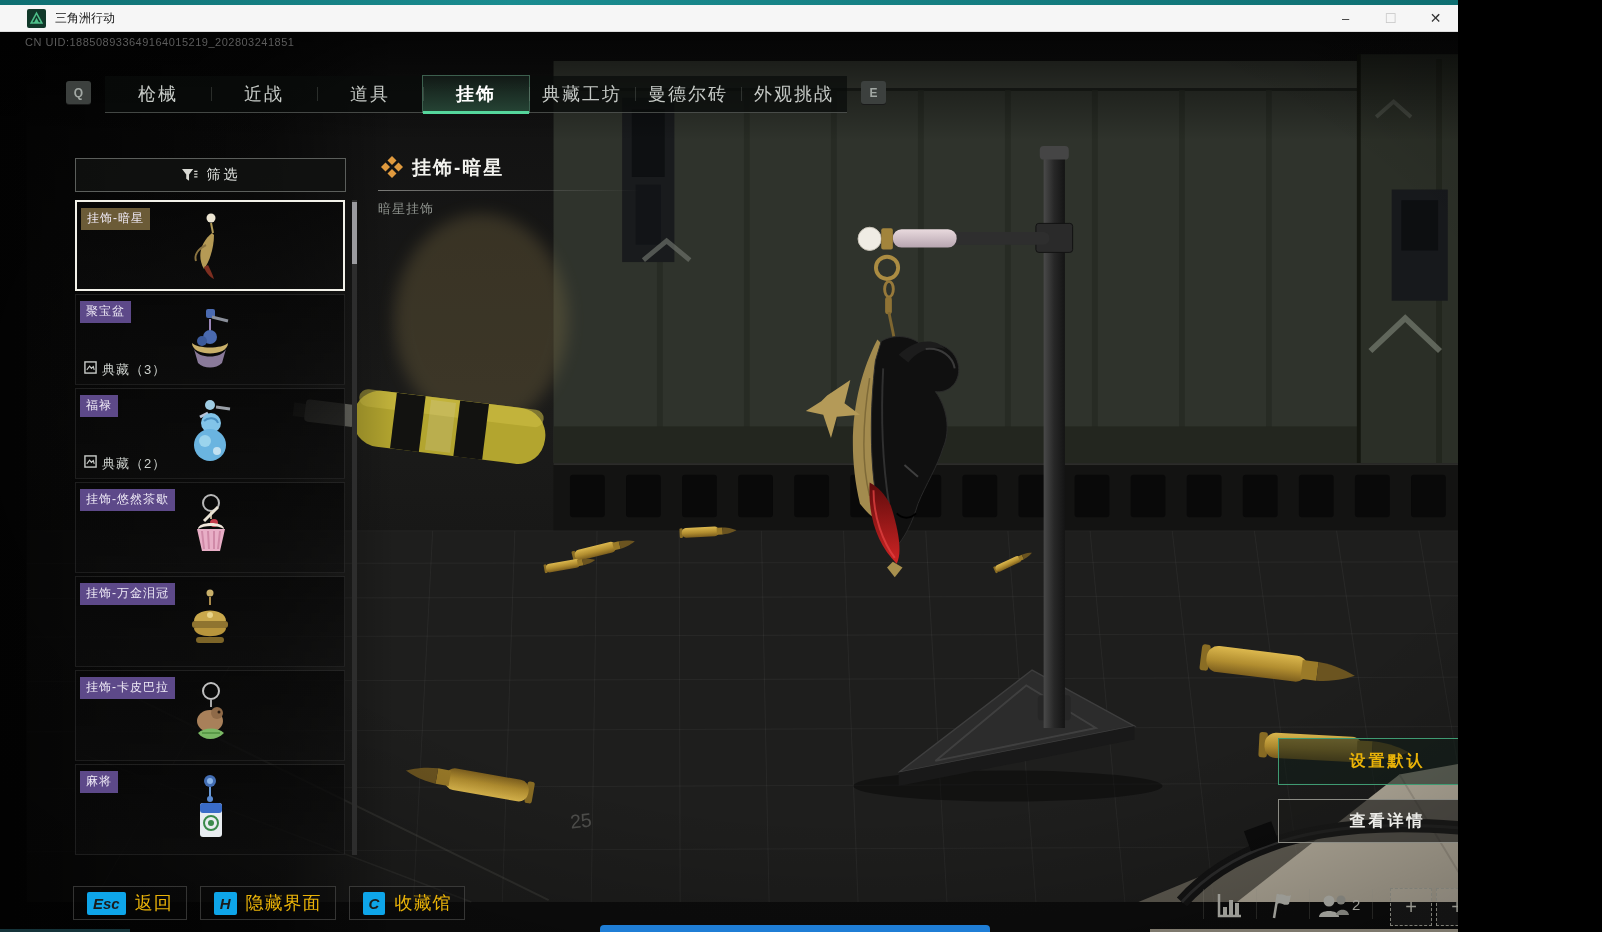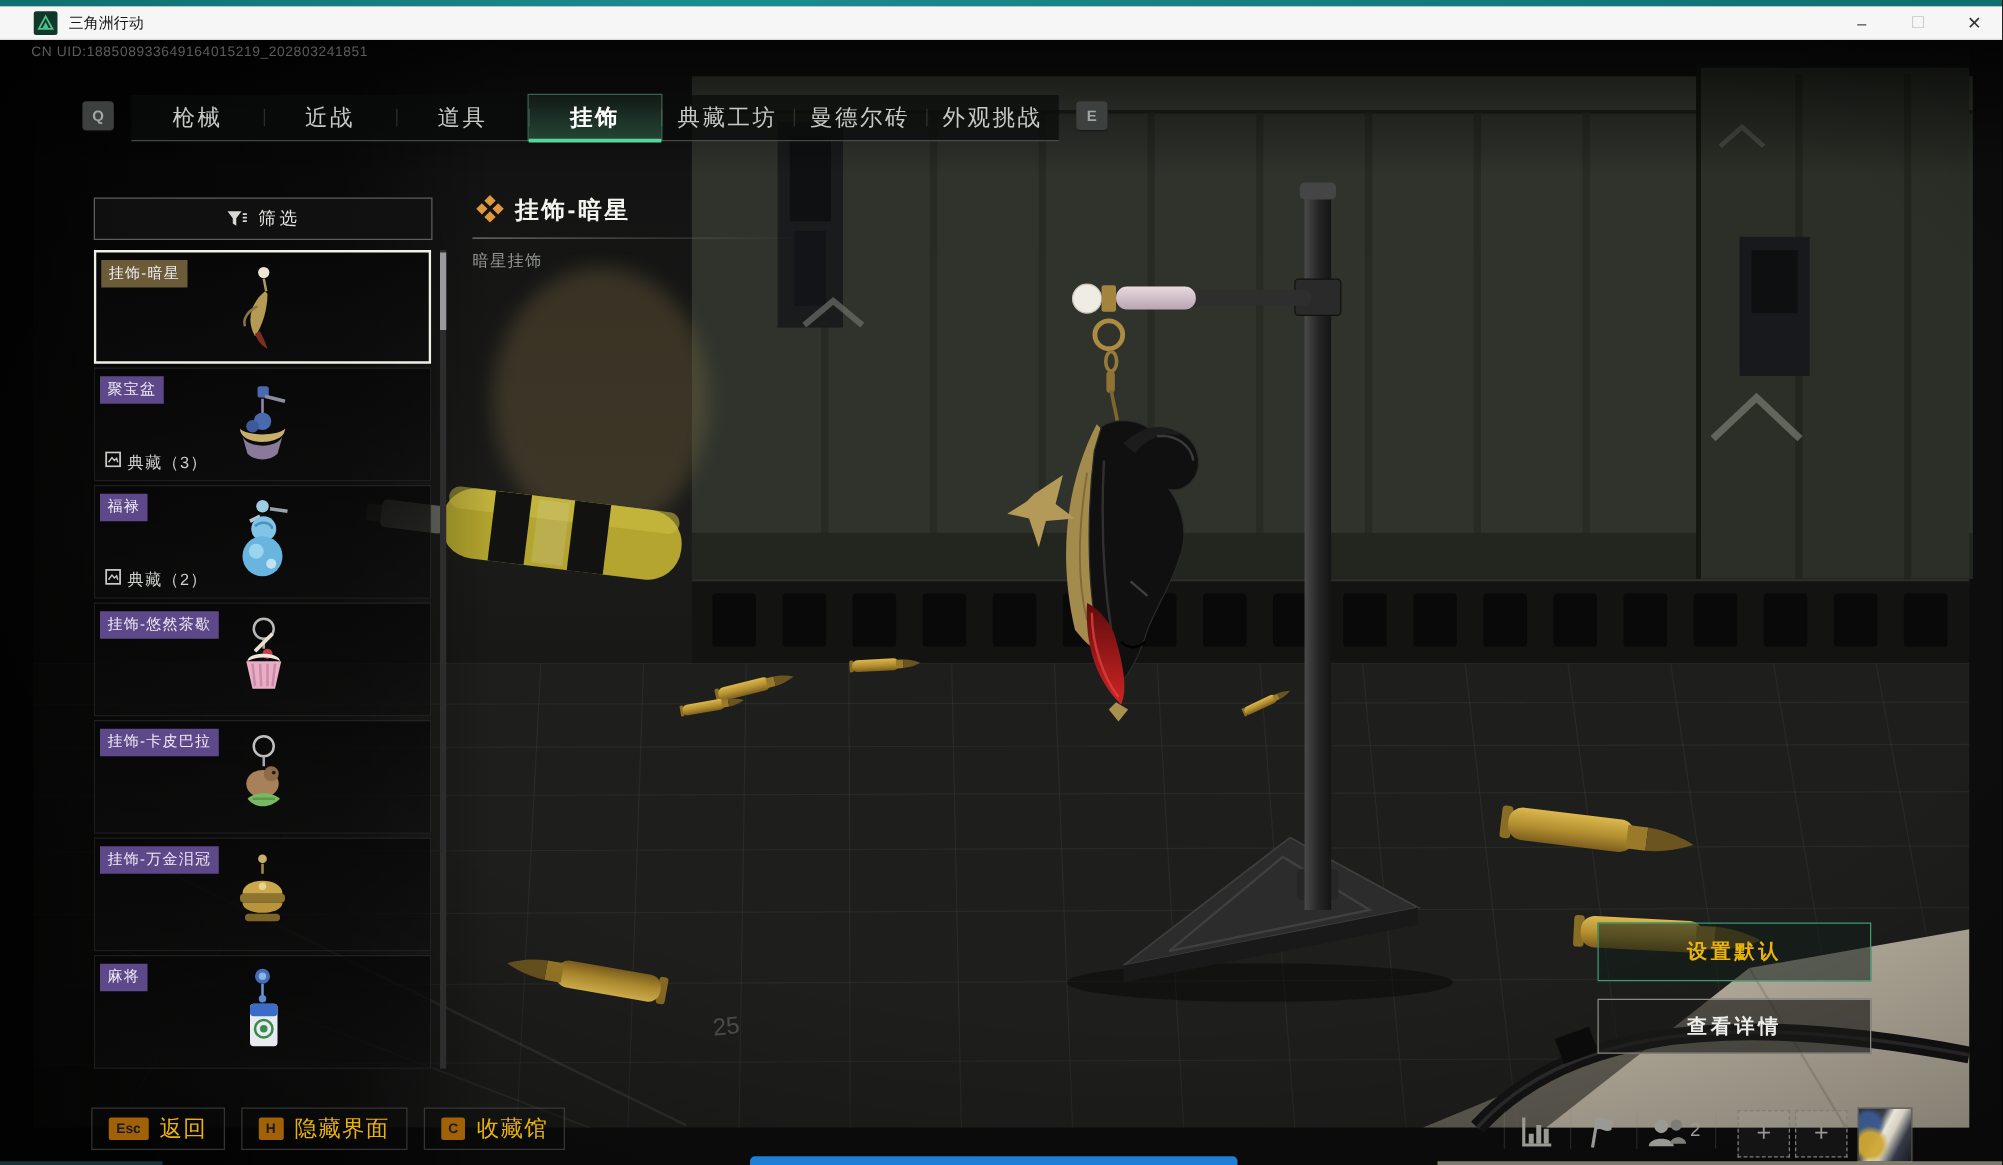--- a/index.html
+++ b/index.html
@@ -1,16 +1,16 @@
 <!DOCTYPE html>
 <html><head>
 <meta charset="utf-8">
 <style>
   html,body{margin:0;padding:0;background:#000;}
-  #app{position:relative;width:1602px;height:932px;overflow:hidden;background:#0d0d0d;
+  #app{position:relative;width:1458px;height:932px;overflow:hidden;background:#0d0d0d;
        font-family:"Liberation Sans","DejaVu Sans",sans-serif;-webkit-font-smoothing:antialiased;}
 
   
   .top-accent{position:absolute;top:0;left:0;right:0;height:5px;
       background:linear-gradient(90deg,#0f6f72,#1a8c90 35%,#0f6f72);z-index:9;}
   .titlebar{position:absolute;top:5px;left:0;right:0;height:26px;background:#f6f6f6;
       display:flex;align-items:center;z-index:9;border-bottom:1px solid #dcdcdc;}
   .app-logo{width:19px;height:19px;margin-left:27px;background:#11382a;border-radius:2px;
       display:grid;place-items:center;}
   .app-title{margin-left:9px;font-size:12px;color:#161616;}
@@ -77,21 +77,21 @@
   
   .btn{position:absolute;left:1278px;width:219px;z-index:3;display:grid;place-items:center;
       font-size:16px;font-weight:700;letter-spacing:3px;cursor:pointer;box-sizing:border-box;}
   .btn-default{top:738px;height:47px;background:rgba(16,30,24,.55);border:1px solid #3f9a72;color:#eab308;}
   .btn-details{top:799px;height:44px;background:rgba(26,26,25,.66);border:1px solid #8b8b84;color:#ecece8;}
 
   
   .shortcuts{position:absolute;left:73px;top:886px;display:flex;gap:13px;z-index:4;}
   .shortcut{height:34px;padding:0 13px;display:flex;align-items:center;gap:9px;cursor:pointer;
       border:1px solid rgba(90,90,88,.55);background:rgba(8,8,8,.32);box-sizing:border-box;}
-  .key-chip{background:#a16207;color:#1b1b1b;font-size:11px;font-weight:700;padding:3px 6px;border-radius:2px;}
+  .key-chip{background:#0ea5e9;color:#1b1b1b;font-size:15px;font-weight:700;padding:3px 6px;border-radius:2px;font-style:italic;}
   .shortcut-label{color:#eab308;font-size:18px;letter-spacing:1px;}
   .footer-icon{position:absolute;z-index:4;cursor:pointer;line-height:0;}
   .team-count{position:absolute;left:1352px;top:896px;z-index:4;color:#9d9d97;font-size:15px;}
   .vdiv{position:absolute;top:889px;width:1px;height:30px;background:rgba(130,130,124,.22);z-index:4;}
   .slot{position:absolute;top:888px;width:42px;height:38px;z-index:4;cursor:pointer;box-sizing:border-box;
       border:1px dashed #7e7e76;background:rgba(255,255,255,.045);display:grid;place-items:center;
       color:#97978f;font-size:20px;font-weight:300;}
   .avatar{position:absolute;left:1486px;top:886px;width:44px;height:44px;z-index:4;cursor:pointer;
       border:1px solid #5a5a52;box-sizing:border-box;
       background:
@@ -410,45 +410,45 @@
             <path d="M20 30 L34 16" stroke="#e8e2d4" stroke-width="3"></path>
             <circle cx="30" cy="32" r="4" fill="#c43b4a"></circle>
             <path d="M14 38 C 14 30, 40 30, 40 38 C 34 34, 20 34, 14 38 Z" fill="#f0e6da"></path>
             <path d="M13 38 L41 38 L36 60 L18 60 Z" fill="#e8aec6"></path>
             <path d="M18 40 L20 58 M24 40 L25 58 M30 40 L30 58 M36 40 L34 58" stroke="#d08aa8" stroke-width="2"></path>
           </svg>
       </span>
 
     </div>
     <div class="charm-item">
+      <span class="charm-tag" style="background: rgba(108, 85, 160, 0.85);">挂饰-万金泪冠</span>
+      <span class="charm-thumb">
+        <svg width="56" height="70" viewBox="0 0 56 70">
+            <circle cx="28" cy="6" r="3.5" fill="#c9b06a"></circle>
+            <path d="M28 10 L28 18" stroke="#a8894a" stroke-width="2"></path>
+            <path d="M12 34 C 12 20, 44 20, 44 34 Z" fill="#c9a84c"></path>
+            <rect x="10" y="34" width="36" height="7" rx="3" fill="#8f7430"></rect>
+            <path d="M12 41 C 12 52, 44 52, 44 41 Z" fill="#b8953c"></path>
+            <rect x="14" y="50" width="28" height="6" rx="3" fill="#7d6528"></rect>
+            <circle cx="28" cy="28" r="3" fill="#e8d48a"></circle>
+          </svg>
+      </span>
+
+    </div>
+    <div class="charm-item">
       <span class="charm-tag" style="background: rgba(108, 85, 160, 0.85);">挂饰-卡皮巴拉</span>
       <span class="charm-thumb">
         <svg width="52" height="70" viewBox="0 0 52 70">
             <circle cx="27" cy="10" r="8" fill="none" stroke="#c0c0c0" stroke-width="2"></circle>
             <path d="M27 18 L27 26" stroke="#a8a8a8" stroke-width="2"></path>
             <ellipse cx="26" cy="40" rx="13" ry="11" fill="#a8805a"></ellipse>
             <circle cx="33" cy="32" r="6" fill="#8f6a48"></circle>
             <circle cx="35" cy="31" r="1.5" fill="#2a1c12"></circle>
             <path d="M14 52 C 20 46, 34 46, 40 52 C 32 60, 20 60, 14 52 Z" fill="#7ab864"></path>
             <path d="M18 52 L36 52" stroke="#5a9a48" stroke-width="2"></path>
-          </svg>
-      </span>
-
-    </div>
-    <div class="charm-item">
-      <span class="charm-tag" style="background: rgba(108, 85, 160, 0.85);">挂饰-万金泪冠</span>
-      <span class="charm-thumb">
-        <svg width="56" height="70" viewBox="0 0 56 70">
-            <circle cx="28" cy="6" r="3.5" fill="#c9b06a"></circle>
-            <path d="M28 10 L28 18" stroke="#a8894a" stroke-width="2"></path>
-            <path d="M12 34 C 12 20, 44 20, 44 34 Z" fill="#c9a84c"></path>
-            <rect x="10" y="34" width="36" height="7" rx="3" fill="#8f7430"></rect>
-            <path d="M12 41 C 12 52, 44 52, 44 41 Z" fill="#b8953c"></path>
-            <rect x="14" y="50" width="28" height="6" rx="3" fill="#7d6528"></rect>
-            <circle cx="28" cy="28" r="3" fill="#e8d48a"></circle>
           </svg>
       </span>
 
     </div>
     <div class="charm-item">
       <span class="charm-tag" style="background: rgba(108, 85, 160, 0.85);">麻将</span>
       <span class="charm-thumb">
         <svg width="52" height="74" viewBox="0 0 52 74">
             <circle cx="26" cy="8" r="6" fill="#4a7ac8" opacity="0.9"></circle>
             <circle cx="26" cy="8" r="3" fill="#8ab4e8"></circle>

